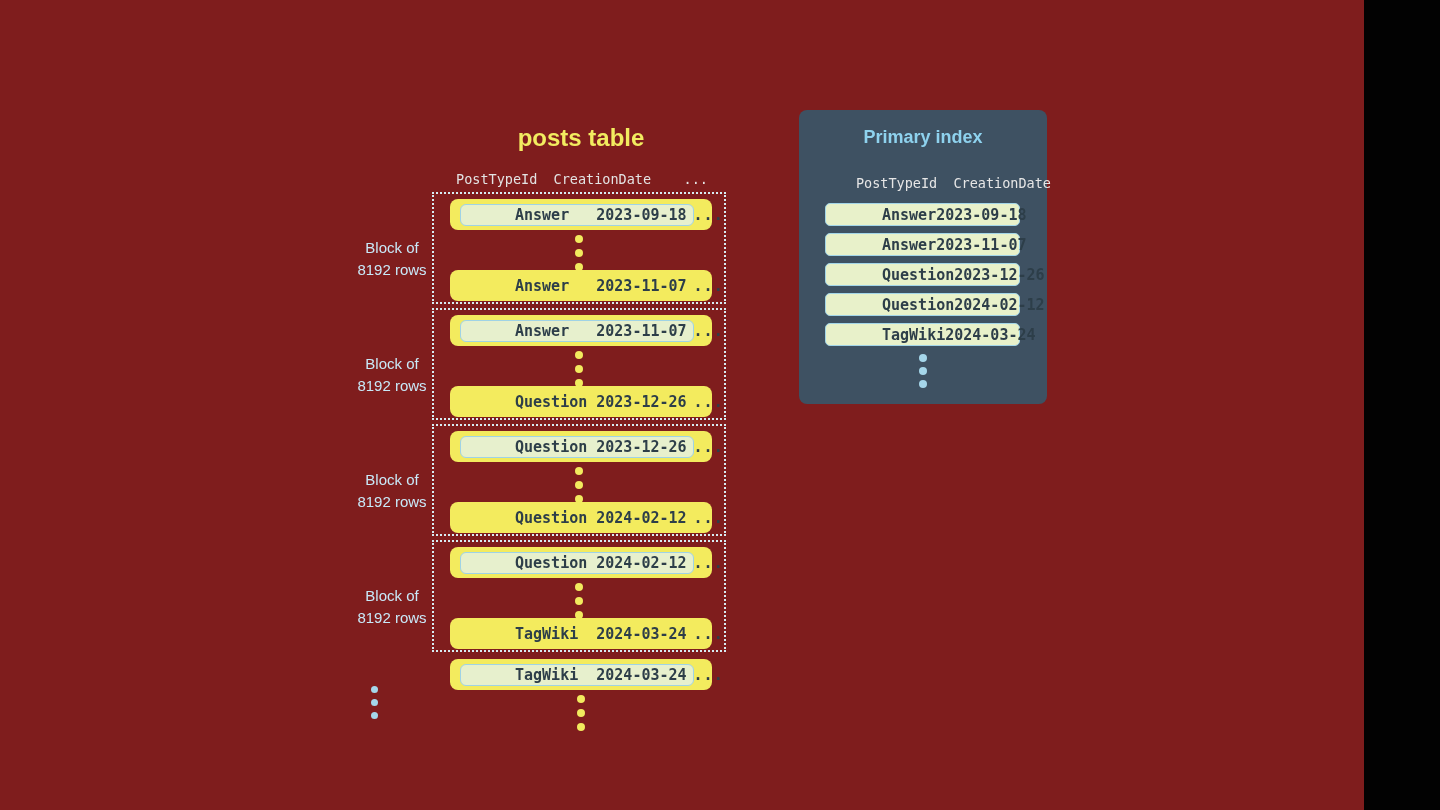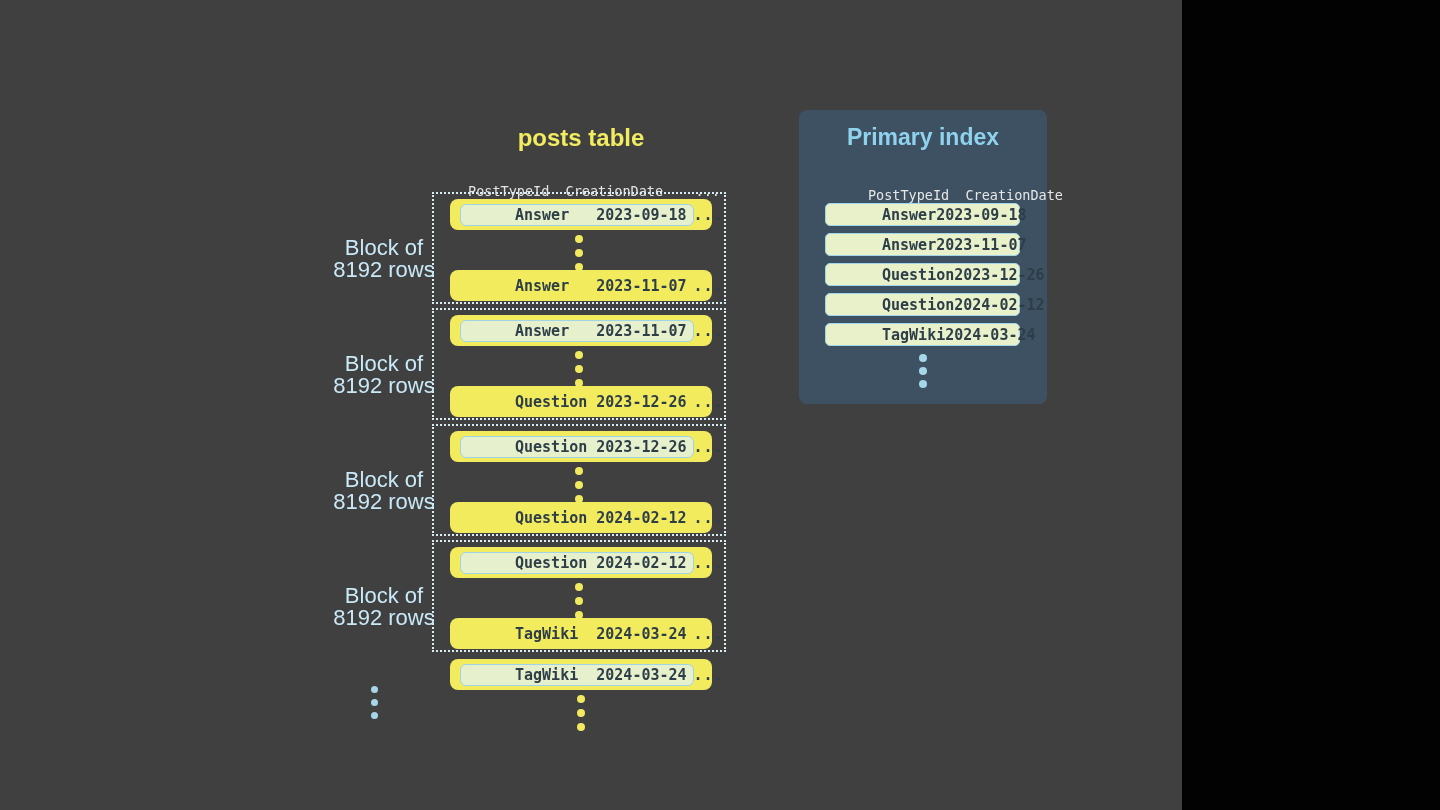--- a/index.html
+++ b/index.html
@@ -1,23 +1,23 @@
 <!DOCTYPE html>
 <html><head>
 <meta charset="utf-8">
 <style>
   html,body{margin:0;padding:0;background:#020202;}
-  .stage{position:relative;width:1182px;height:810px;background:#404040;overflow:hidden;
+  .stage{position:relative;width:1364px;height:810px;background:#7f1d1d;overflow:hidden;
          font-family:"Liberation Sans","DejaVu Sans",sans-serif;}
 
   
   .posts-title{position:absolute;left:432px;top:123px;width:298px;margin:0;
 :#f2ec60;text-align:center;
                font-size:24px;font-weight:600;color#f2ec60;color:#f2ec60;line-height:30px;}
-  .colhead{position:absolute;margin:16px;font-family:"DejaVu Sans Mono","Liberation Mono",monospace;
+  .colhead{position:absolute;margin:4px;font-family:"DejaVu Sans Mono","Liberation Mono",monospace;
            font-size:13.5px;line-height:16px;color:#e3e3e3;white-space:pre;font-weight:500;}
   .posts-head{left:452px;top:167px;}
 
   .block{position:absolute;left:432px;width:294px;height:112px;
          border:2px dotted #d8ecf2;box-sizing:border-box;}
   .b1{top:192px}.b2{top:308px}.b3{top:424px}.b4{top:540px}
 
   .t-row{position:absolute;left:16px;width:262px;height:31px;background:#f3eb5e;border-radius:8px;
          display:flex;align-items:center;box-sizing:border-box;padding-left:10px;
          font-family:"DejaVu Sans Mono","Liberation Mono",monospace;font-size:15px;font-weight:700;
@@ -34,29 +34,29 @@
   .vdots{position:absolute;display:flex;flex-direction:column;gap:6px;align-items:center;}
   .vdots i{display:block;width:8px;height:8px;border-radius:50%;}
   .vdots.yellow i{background:#f2ea5e;}
   .vdots.blue i{background:#a5d6ea;}
   .vdots.inblock{left:50%;transform:translateX(-50%);top:41px;}
   .vdots.bottom-table{left:577px;top:695px;}
   .vdots.left-more{left:371px;top:686px;}
   .vdots.left-more i{width:7px;height:7px;}
   .vdots.panel-dots{left:50%;transform:translateX(-50%);top:244px;gap:5px;}
 
-  .block-label{position:absolute;left:324px;width:120px;text-align:center;color:#c9e9f8;
-               font-size:22px;line-height:22px;font-weight:500;}
+  .block-label{position:absolute;left:332px;width:120px;text-align:center;color:#c9e9f8;
+               font-size:15px;line-height:22px;font-weight:500;}
   .l1{top:237px}.l2{top:353px}.l3{top:469px}.l4{top:585px}
 
   
   .panel{position:absolute;left:799px;top:110px;width:248px;height:294px;background:#3e5162;
          border-radius:8px;box-sizing:border-box;}
   .panel-title{position:absolute;left:0;top:12px;width:100%;margin:0;text-align:center;
-               font-size:23px;font-weight:600;color:#8ed2ee;line-height:30px;}
+               font-size:18px;font-weight:600;color:#8ed2ee;line-height:30px;}
   .panel-head{left:0;top:61px;width:100%;text-align:right;color:#e6e6e6;}
   .i-row{position:absolute;left:26px;width:195px;height:23px;background:#e8f1ca;
          border:1.5px solid #a2d5e8;border-radius:5px;box-sizing:border-box;
          display:flex;align-items:center;padding-left:8px;
          font-family:"DejaVu Sans Mono","Liberation Mono",monospace;font-size:15px;font-weight:700;
          color:#2d3e49;}
   .r1{top:93px}.r2{top:123px}.r3{top:153px}.r4{top:183px}.r5{top:213px}
 </style>
 </head>
 <body>

